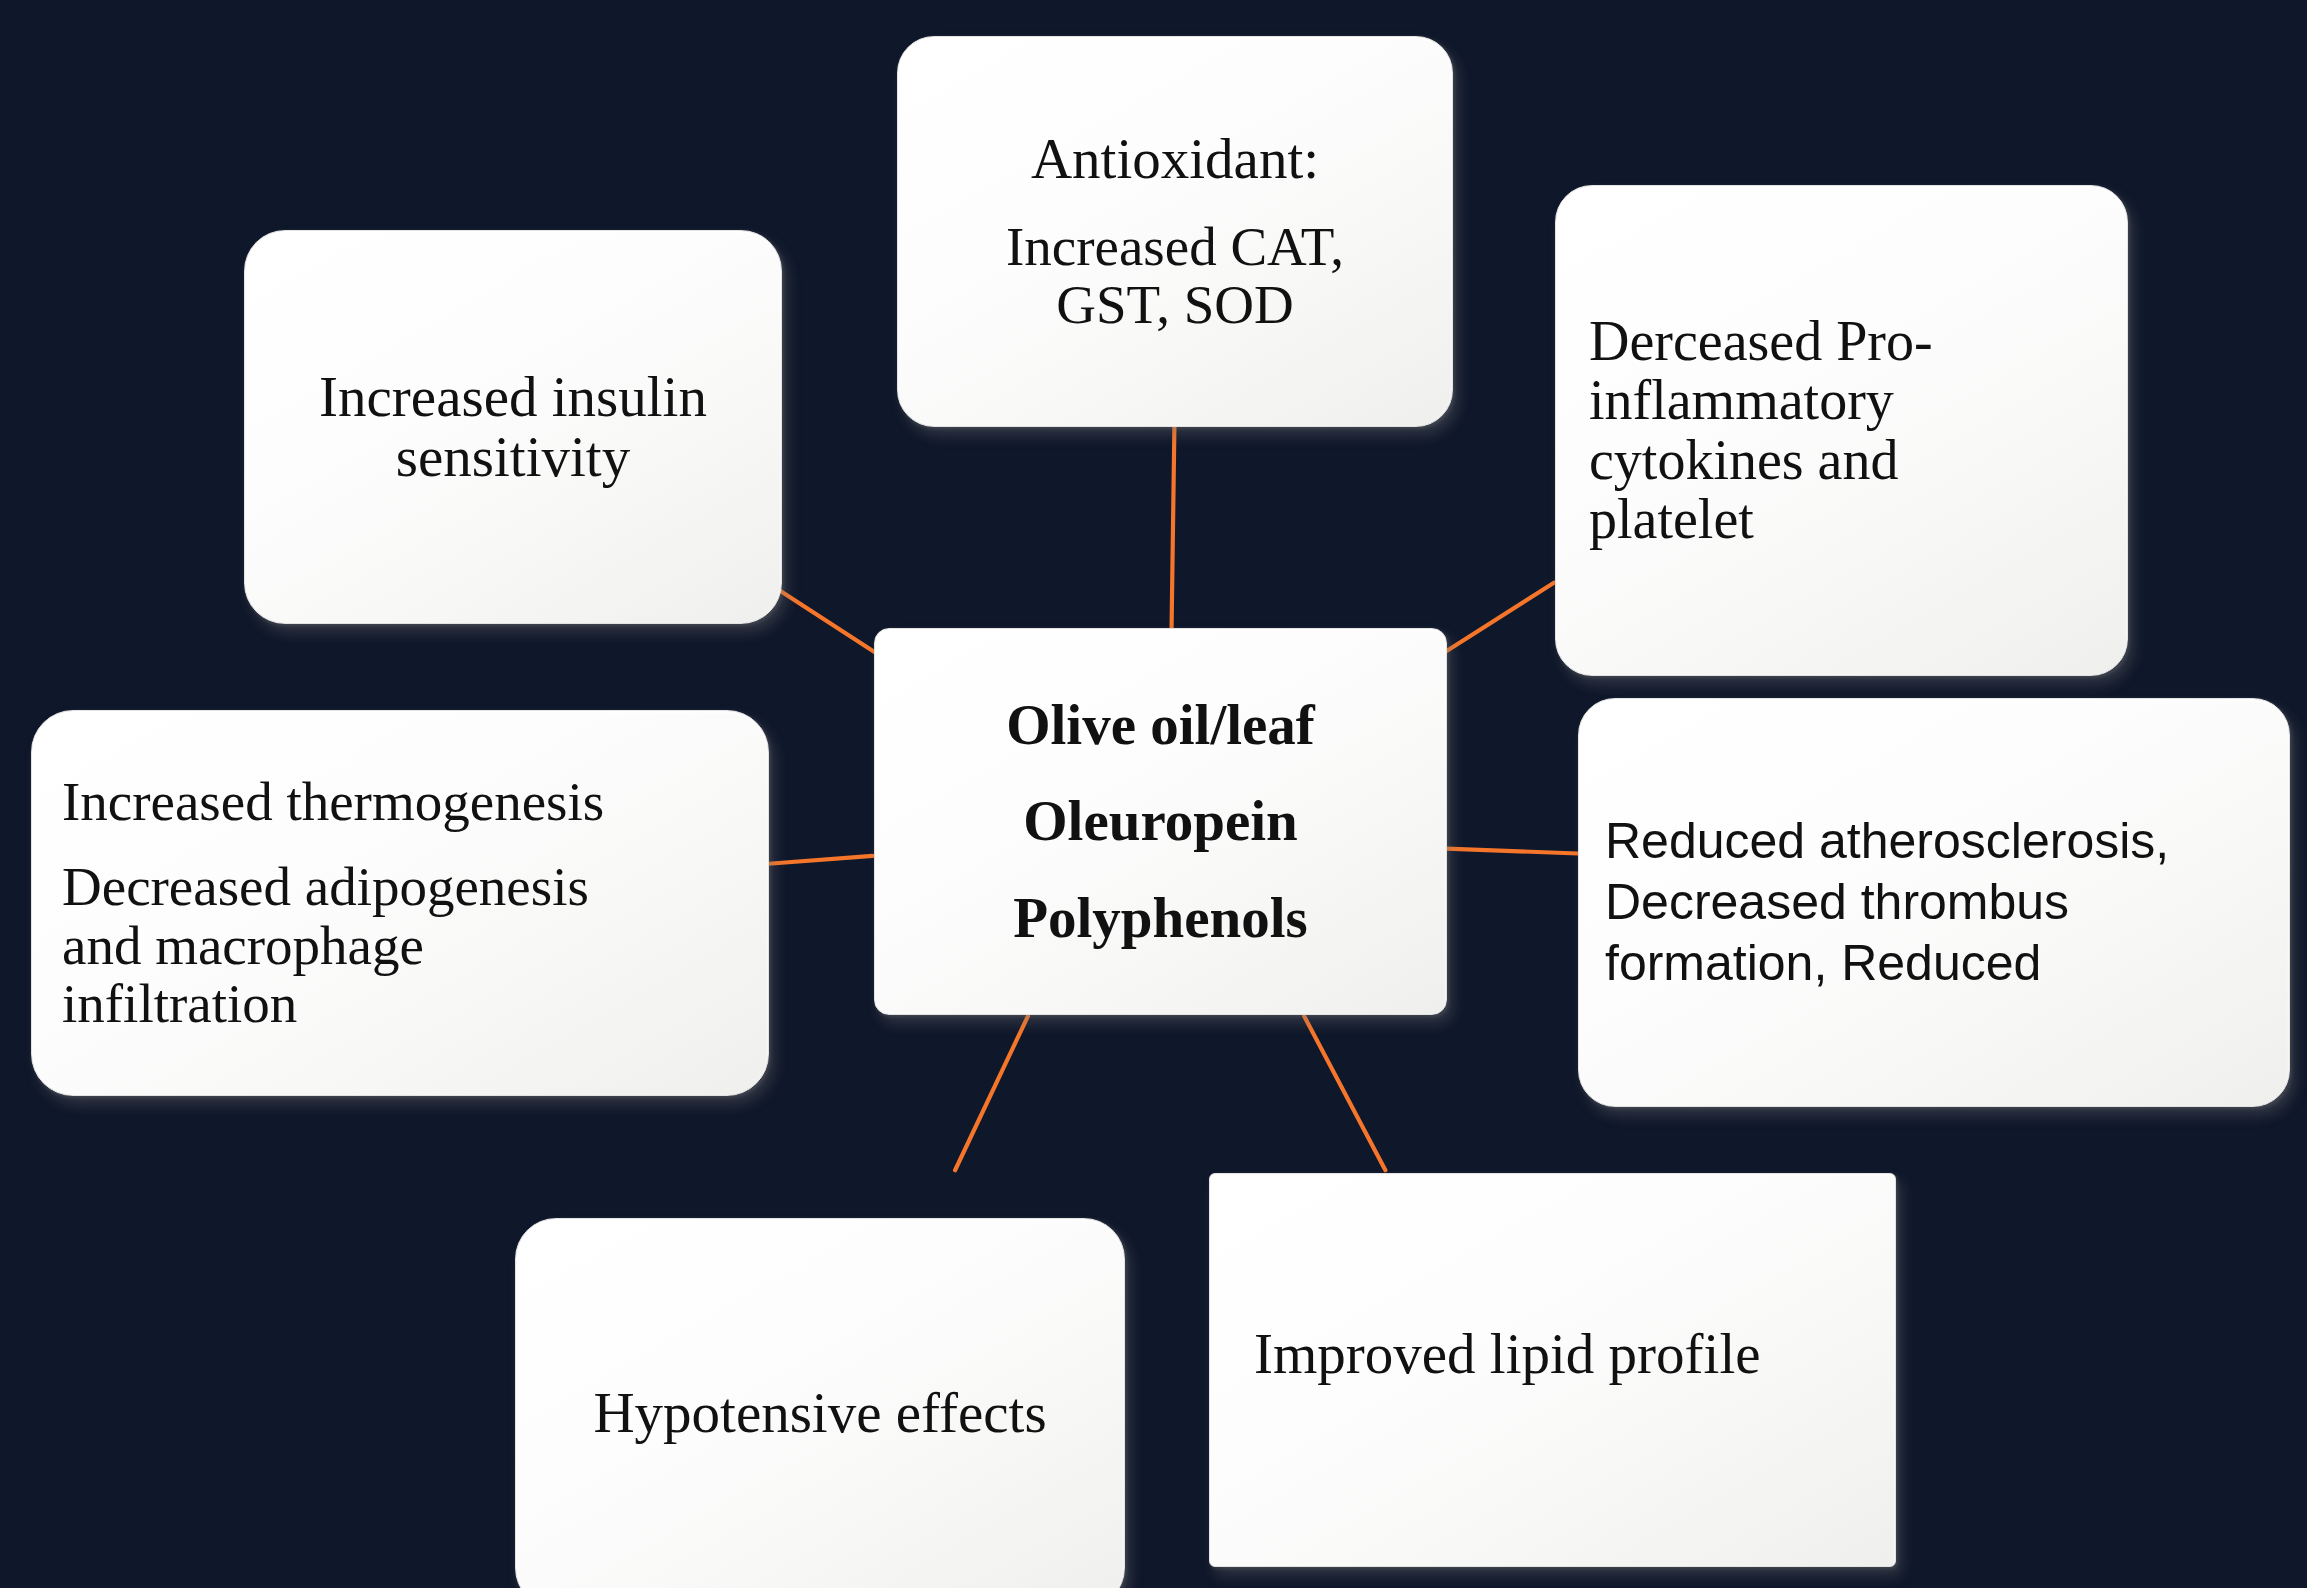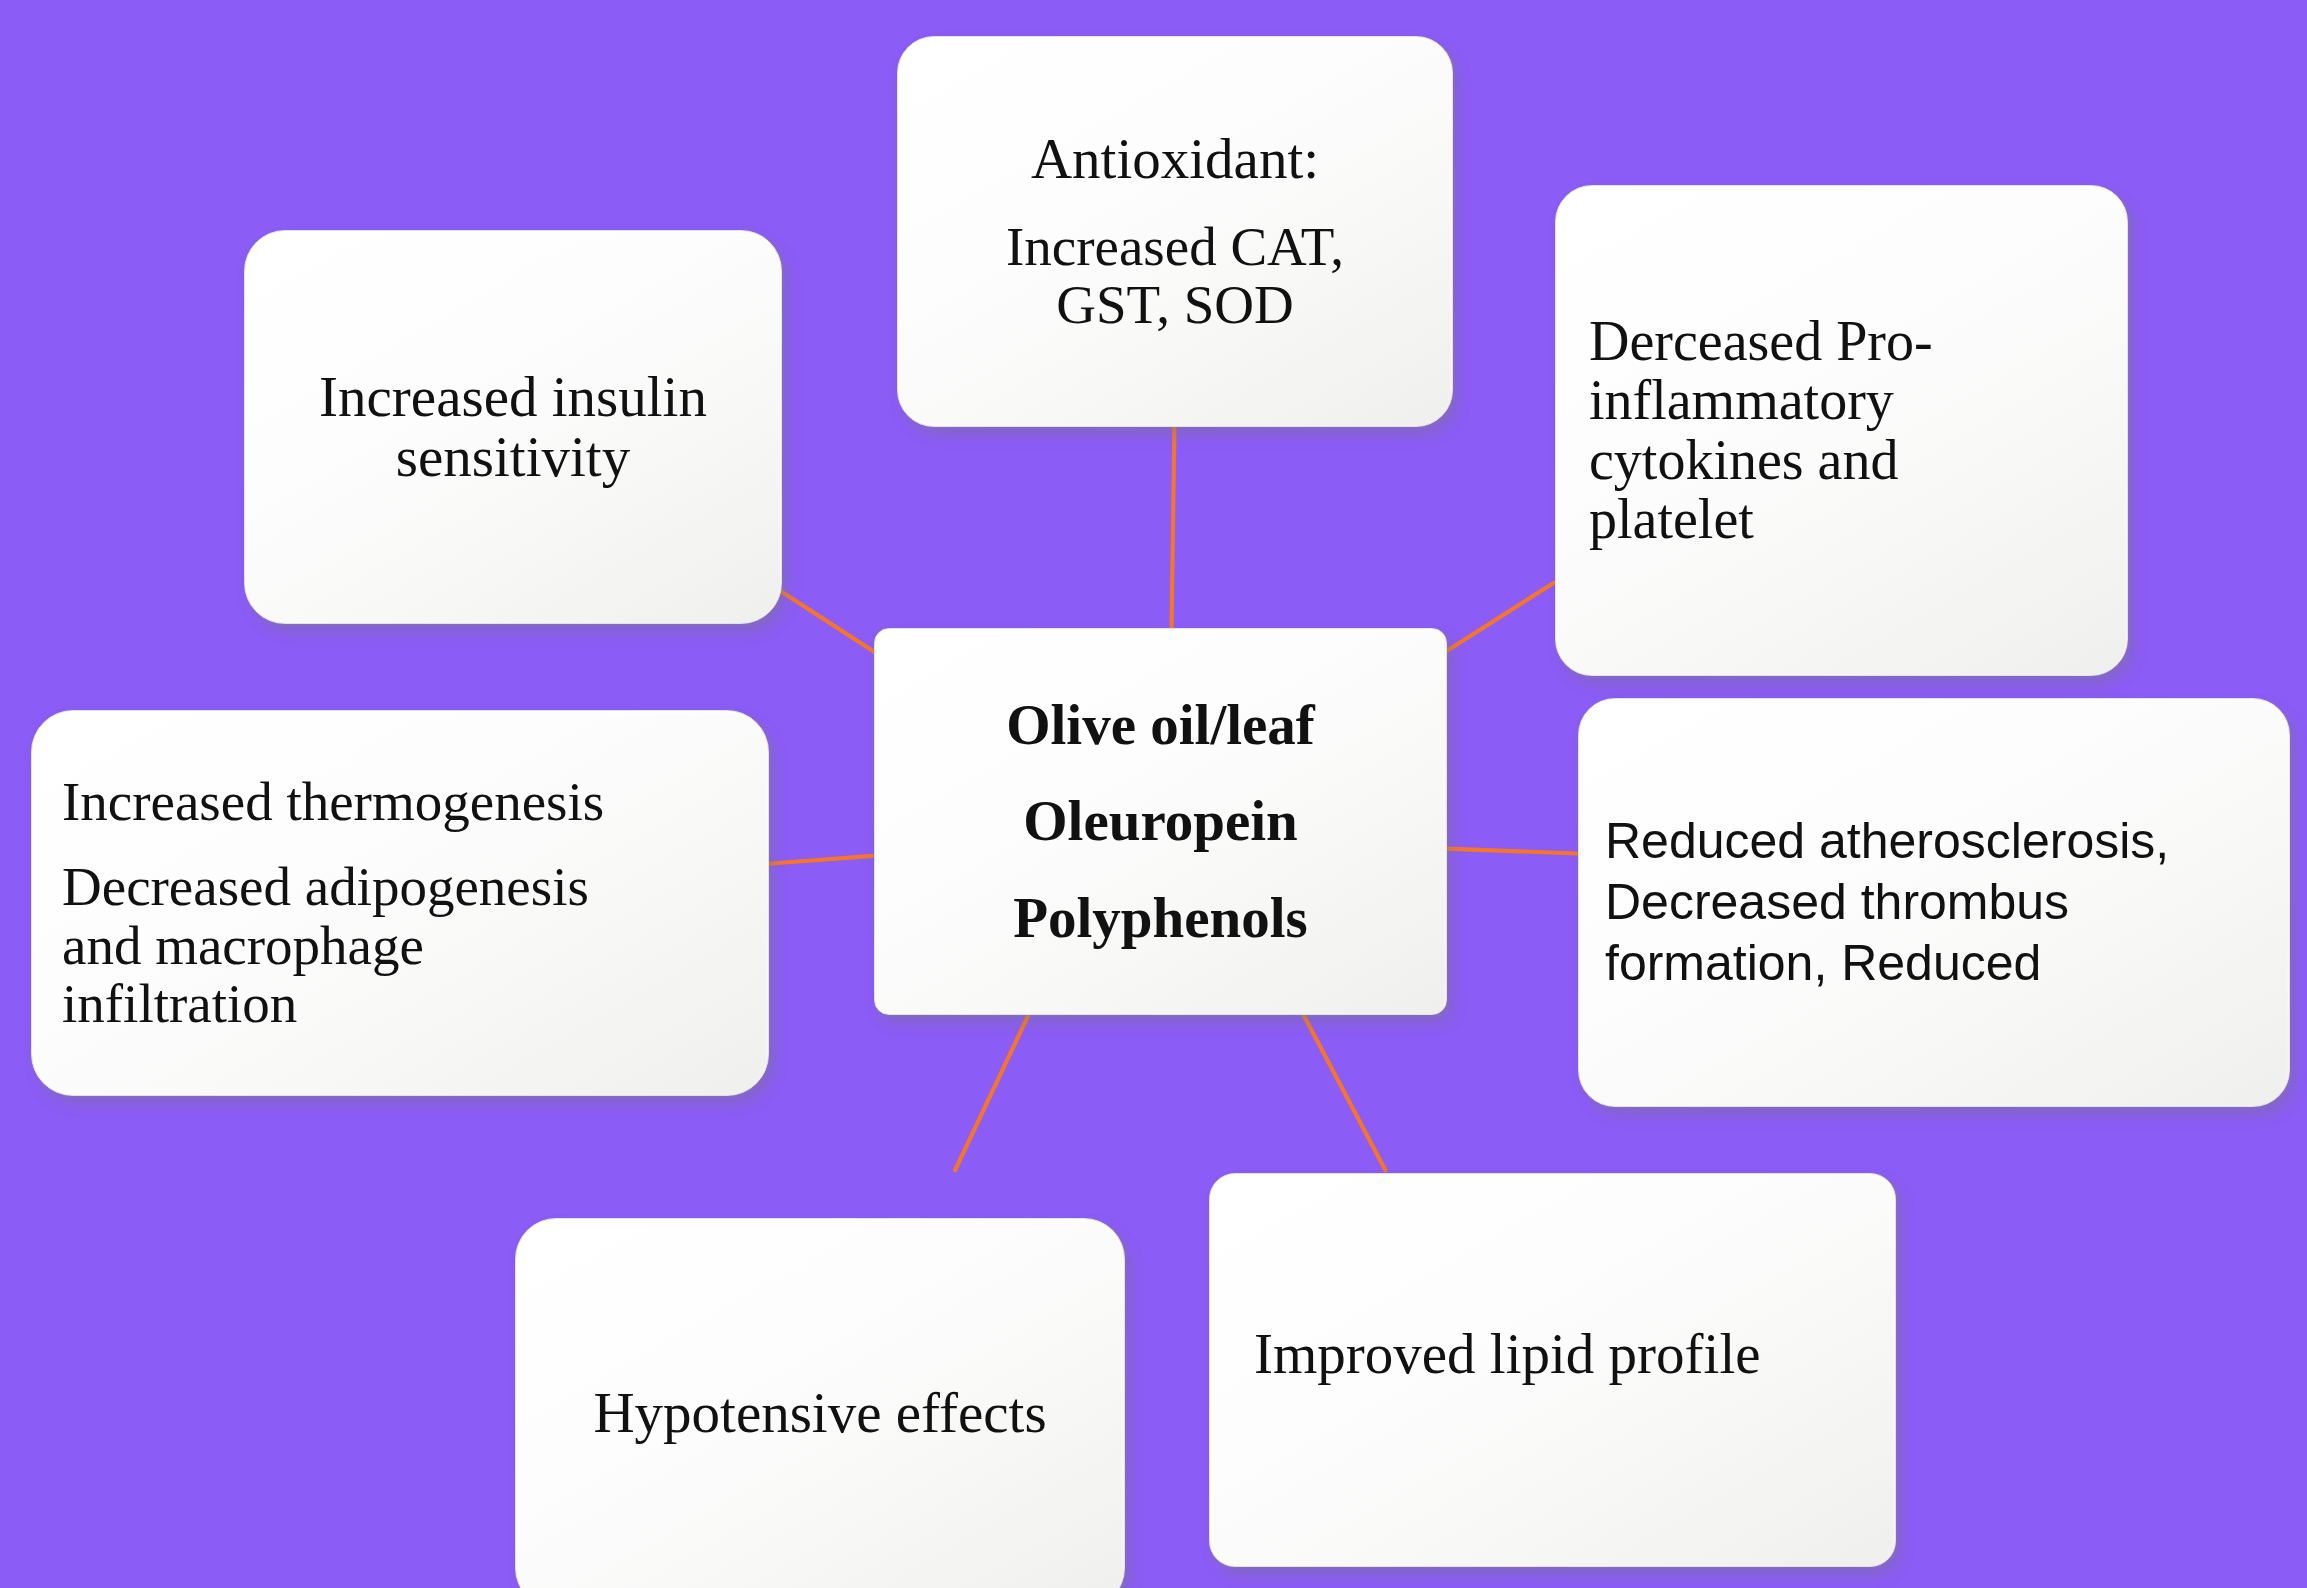--- a/index.html
+++ b/index.html
@@ -4,21 +4,21 @@
 <style>
   html, body {
     margin: 0;
     padding: 0;
     background: #ffffff;
   }
   #canvas {
     position: relative;
     width: 2307px;
     height: 1588px;
-    background: #8b5cf6;
+    background: #0f172a;
     overflow: hidden;
     font-family: "Liberation Serif", "DejaVu Serif", serif;
   }
   
   #connectors {
     position: absolute;
     left: 0; top: 0;
     width: 2307px;
     height: 1588px;
     pointer-events: none;
@@ -125,20 +125,20 @@
       <div class="line" style="font-size:50px; line-height:1.22;">formation, Reduced</div>
     </div>
   </div>
 
   <div class="node f-serif ta-center" style="left:515px; top:1218px; width:610px; height:391px; padding:0 30px; border-radius:41px;">
     <div class="lines">
       <div class="line" style="font-size:57px;">Hypotensive effects</div>
     </div>
   </div>
 
-  <div class="node f-serif ta-left" style="left:1209px; top:1173px; width:687px; height:394px; padding:0 44px; border-radius:26px;">
+  <div class="node f-serif ta-left" style="left:1209px; top:1173px; width:687px; height:394px; padding:0 44px; border-radius:6px;">
     <div class="lines">
       <div class="line" style="font-size:57px; margin-bottom:32px;">Improved lipid profile</div>
     </div>
   </div>
 
 </div>
 
 
 </body></html>

